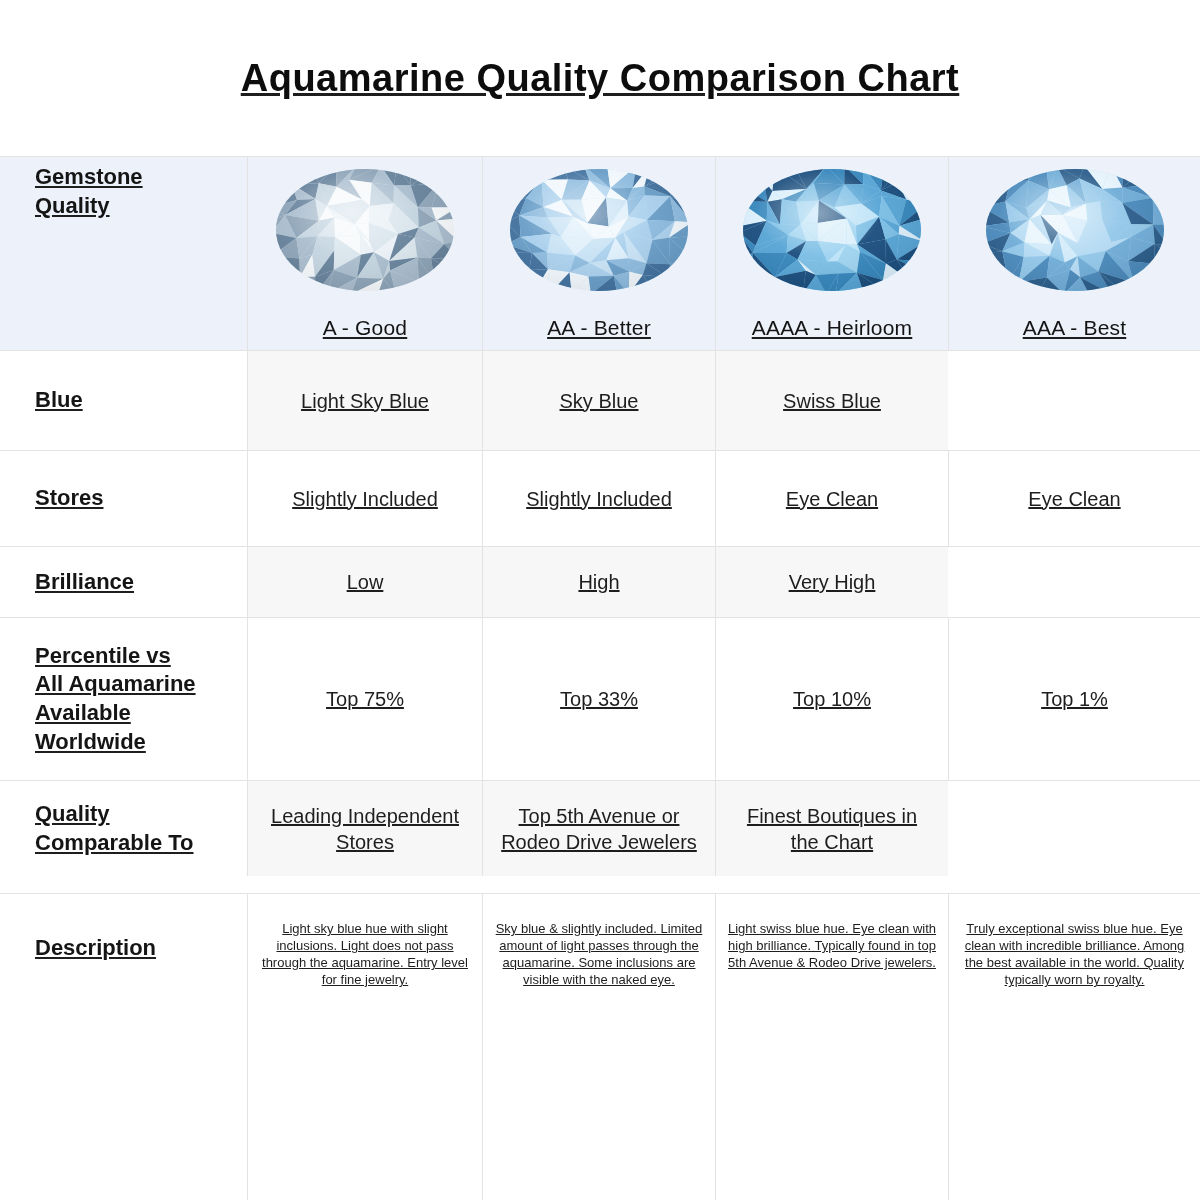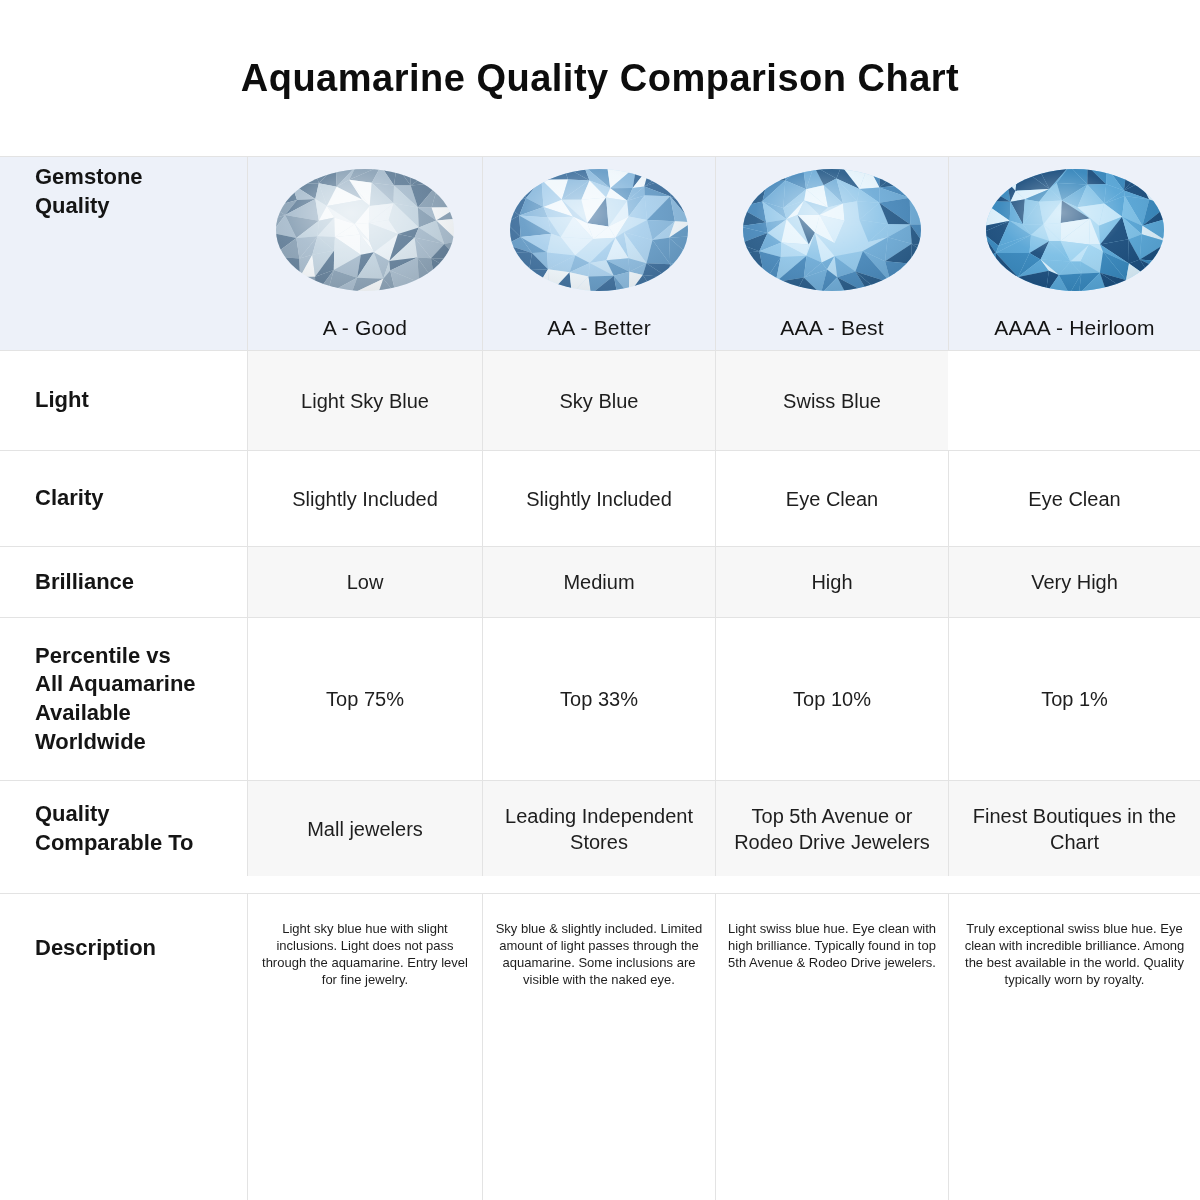--- a/index.html
+++ b/index.html
@@ -10,21 +10,21 @@
     --label-text:#151515;
     --value-text:#1e1e1e;
   }
   *{margin:0;padding:0;box-sizing:border-box;}
   html,body{background:#fff;}
   body{
     width:1200px;height:1200px;overflow:hidden;
     font-family:"Liberation Sans",sans-serif;
     color:var(--value-text);
   }
-  .page{width:1200px;height:1172px;background:#fff;}
+  .page{width:1200px;height:1172px;background:#fff;text-decoration:underline;}
   .title-band{height:156px;display:flex;align-items:center;justify-content:center;}
   .page-title{
     font-size:38px;font-weight:700;letter-spacing:.5px;
     color:var(--title-text);text-align:center;
   }
   .table{width:1200px;}
   .row{
     display:grid;
     grid-template-columns:247px 235px 233px 233px 1fr;
     border-top:1px solid var(--border);
@@ -361,20 +361,165 @@
                 <polygon points="161.6,111.2 186.0,108.7 158.6,128.0" fill="#3e6f9d"></polygon>
                 <polygon points="186.0,108.7 186.0,128.0 158.6,128.0" fill="#3e6f9d"></polygon>
                 <ellipse cx="93" cy="64" rx="89" ry="61" fill="url(#gs22)"></ellipse>
               </g>
             </svg></span>
         <span class="grade-label">AA - Better</span>
       </div>
       <div class="cell value-cell">
         <span class="gem"><svg width="186" height="128" viewBox="0 0 186 128">
               <defs>
+                <clipPath id="gc44">
+                  <ellipse cx="93" cy="64" rx="89" ry="61"></ellipse>
+                </clipPath>
+                <radialGradient id="gs44" cx="0.42" cy="0.36" r="0.78">
+                  <stop offset="0" stop-color="#ffffff" stop-opacity="0.5"></stop>
+                  <stop offset="0.45" stop-color="#ffffff" stop-opacity="0.07"></stop>
+                  <stop offset="1" stop-color="#000000" stop-opacity="0.1"></stop>
+                </radialGradient>
+              </defs>
+              <ellipse cx="93" cy="64" rx="89" ry="61" fill="#9cd2f0"></ellipse>
+              <g clip-path="url(#gc44)">
+                <polygon points="0.0,0.0 26.0,0.0 24.8,15.2" fill="#15497a"></polygon>
+                <polygon points="0.0,0.0 24.8,15.2 0.0,19.8" fill="#15497a"></polygon>
+                <polygon points="26.0,0.0 35.9,0.0 24.8,15.2" fill="#15497a"></polygon>
+                <polygon points="35.9,0.0 33.5,24.9 24.8,15.2" fill="#d9eefa"></polygon>
+                <polygon points="35.9,0.0 55.3,0.0 67.4,22.9" fill="#15497a"></polygon>
+                <polygon points="35.9,0.0 67.4,22.9 33.5,24.9" fill="#15497a"></polygon>
+                <polygon points="55.3,0.0 87.5,0.0 67.4,22.9" fill="#15497a"></polygon>
+                <polygon points="87.5,0.0 74.8,17.1 67.4,22.9" fill="#52a2d4"></polygon>
+                <polygon points="87.5,0.0 105.5,0.0 105.3,18.5" fill="#3183ba"></polygon>
+                <polygon points="87.5,0.0 105.3,18.5 74.8,17.1" fill="#3183ba"></polygon>
+                <polygon points="105.5,0.0 123.9,0.0 124.2,18.3" fill="#3183ba"></polygon>
+                <polygon points="105.5,0.0 124.2,18.3 105.3,18.5" fill="#15497a"></polygon>
+                <polygon points="123.9,0.0 145.1,0.0 141.9,24.4" fill="#3183ba"></polygon>
+                <polygon points="123.9,0.0 141.9,24.4 124.2,18.3" fill="#52a2d4"></polygon>
+                <polygon points="145.1,0.0 163.3,0.0 141.9,24.4" fill="#15497a"></polygon>
+                <polygon points="163.3,0.0 158.7,16.2 141.9,24.4" fill="#15497a"></polygon>
+                <polygon points="163.3,0.0 186.0,0.0 158.7,16.2" fill="#15497a"></polygon>
+                <polygon points="186.0,0.0 186.0,25.3 158.7,16.2" fill="#d9eefa"></polygon>
+                <polygon points="0.0,19.8 24.8,15.2 28.5,35.7" fill="#3183ba"></polygon>
+                <polygon points="0.0,19.8 28.5,35.7 0.0,35.4" fill="#15497a"></polygon>
+                <polygon points="24.8,15.2 33.5,24.9 28.5,35.7" fill="#15497a"></polygon>
+                <polygon points="33.5,24.9 42.9,33.3 28.5,35.7" fill="#d9eefa"></polygon>
+                <polygon points="33.5,24.9 67.4,22.9 42.9,33.3" fill="#d9eefa"></polygon>
+                <polygon points="67.4,22.9 57.1,35.7 42.9,33.3" fill="#3183ba"></polygon>
+                <polygon points="67.4,22.9 74.8,17.1 79.9,34.6" fill="#77bce4"></polygon>
+                <polygon points="67.4,22.9 79.9,34.6 57.1,35.7" fill="#77bce4"></polygon>
+                <polygon points="74.8,17.1 105.3,18.5 79.9,34.6" fill="#3183ba"></polygon>
+                <polygon points="105.3,18.5 95.5,41.2 79.9,34.6" fill="#52a2d4"></polygon>
+                <polygon points="105.3,18.5 124.2,18.3 122.2,37.6" fill="#52a2d4"></polygon>
+                <polygon points="105.3,18.5 122.2,37.6 95.5,41.2" fill="#77bce4"></polygon>
+                <polygon points="124.2,18.3 141.9,24.4 122.2,37.6" fill="#52a2d4"></polygon>
+                <polygon points="141.9,24.4 142.7,30.1 122.2,37.6" fill="#52a2d4"></polygon>
+                <polygon points="141.9,24.4 158.7,16.2 167.3,33.6" fill="#15497a"></polygon>
+                <polygon points="141.9,24.4 167.3,33.6 142.7,30.1" fill="#52a2d4"></polygon>
+                <polygon points="158.7,16.2 186.0,25.3 186.0,39.4" fill="#15497a"></polygon>
+                <polygon points="158.7,16.2 186.0,39.4 167.3,33.6" fill="#d9eefa"></polygon>
+                <polygon points="0.0,35.4 28.5,35.7 27.7,54.8" fill="#3183ba"></polygon>
+                <polygon points="0.0,35.4 27.7,54.8 0.0,60.2" fill="#d9eefa"></polygon>
+                <polygon points="28.5,35.7 42.9,33.3 40.9,58.4" fill="#15497a"></polygon>
+                <polygon points="28.5,35.7 40.9,58.4 27.7,54.8" fill="#52a2d4"></polygon>
+                <polygon points="42.9,33.3 57.1,35.7 40.9,58.4" fill="#77bce4"></polygon>
+                <polygon points="57.1,35.7 61.4,58.2 40.9,58.4" fill="#77bce4"></polygon>
+                <polygon points="57.1,35.7 79.9,34.6 61.4,58.2" fill="#9cd2f0"></polygon>
+                <polygon points="79.9,34.6 78.8,57.0 61.4,58.2" fill="#bce2f7"></polygon>
+                <polygon points="79.9,34.6 95.5,41.2 107.9,52.6" fill="#77bce4"></polygon>
+                <polygon points="79.9,34.6 107.9,52.6 78.8,57.0" fill="#15497a"></polygon>
+                <polygon points="95.5,41.2 122.2,37.6 116.9,59.8" fill="#bce2f7"></polygon>
+                <polygon points="95.5,41.2 116.9,59.8 107.9,52.6" fill="#9cd2f0"></polygon>
+                <polygon points="122.2,37.6 142.7,30.1 140.1,50.7" fill="#52a2d4"></polygon>
+                <polygon points="122.2,37.6 140.1,50.7 116.9,59.8" fill="#bce2f7"></polygon>
+                <polygon points="142.7,30.1 167.3,33.6 160.4,59.8" fill="#52a2d4"></polygon>
+                <polygon points="142.7,30.1 160.4,59.8 140.1,50.7" fill="#77bce4"></polygon>
+                <polygon points="167.3,33.6 186.0,39.4 160.4,59.8" fill="#3183ba"></polygon>
+                <polygon points="186.0,39.4 186.0,52.4 160.4,59.8" fill="#15497a"></polygon>
+                <polygon points="0.0,60.2 27.7,54.8 0.0,66.6" fill="#15497a"></polygon>
+                <polygon points="27.7,54.8 16.5,79.7 0.0,66.6" fill="#15497a"></polygon>
+                <polygon points="27.7,54.8 40.9,58.4 49.0,68.9" fill="#77bce4"></polygon>
+                <polygon points="27.7,54.8 49.0,68.9 16.5,79.7" fill="#52a2d4"></polygon>
+                <polygon points="40.9,58.4 61.4,58.2 49.0,68.9" fill="#77bce4"></polygon>
+                <polygon points="61.4,58.2 67.3,74.9 49.0,68.9" fill="#9cd2f0"></polygon>
+                <polygon points="61.4,58.2 78.8,57.0 78.6,75.0" fill="#bce2f7"></polygon>
+                <polygon points="61.4,58.2 78.6,75.0 67.3,74.9" fill="#bce2f7"></polygon>
+                <polygon points="78.8,57.0 107.9,52.6 78.6,75.0" fill="#d9eefa"></polygon>
+                <polygon points="107.9,52.6 107.1,78.4 78.6,75.0" fill="#d9eefa"></polygon>
+                <polygon points="107.9,52.6 116.9,59.8 118.2,78.4" fill="#9cd2f0"></polygon>
+                <polygon points="107.9,52.6 118.2,78.4 107.1,78.4" fill="#d9eefa"></polygon>
+                <polygon points="116.9,59.8 140.1,50.7 118.2,78.4" fill="#77bce4"></polygon>
+                <polygon points="140.1,50.7 146.5,73.3 118.2,78.4" fill="#15497a"></polygon>
+                <polygon points="140.1,50.7 160.4,59.8 159.7,68.3" fill="#52a2d4"></polygon>
+                <polygon points="140.1,50.7 159.7,68.3 146.5,73.3" fill="#77bce4"></polygon>
+                <polygon points="160.4,59.8 186.0,52.4 186.0,75.9" fill="#52a2d4"></polygon>
+                <polygon points="160.4,59.8 186.0,75.9 159.7,68.3" fill="#d9eefa"></polygon>
+                <polygon points="0.0,66.6 16.5,79.7 13.9,87.1" fill="#3183ba"></polygon>
+                <polygon points="0.0,66.6 13.9,87.1 0.0,92.3" fill="#15497a"></polygon>
+                <polygon points="16.5,79.7 49.0,68.9 13.9,87.1" fill="#52a2d4"></polygon>
+                <polygon points="49.0,68.9 47.5,87.1 13.9,87.1" fill="#52a2d4"></polygon>
+                <polygon points="49.0,68.9 67.3,74.9 47.5,87.1" fill="#77bce4"></polygon>
+                <polygon points="67.3,74.9 58.6,93.6 47.5,87.1" fill="#15497a"></polygon>
+                <polygon points="67.3,74.9 78.6,75.0 88.4,95.4" fill="#77bce4"></polygon>
+                <polygon points="67.3,74.9 88.4,95.4 58.6,93.6" fill="#77bce4"></polygon>
+                <polygon points="78.6,75.0 107.1,78.4 88.4,95.4" fill="#9cd2f0"></polygon>
+                <polygon points="107.1,78.4 98.6,95.4 88.4,95.4" fill="#bce2f7"></polygon>
+                <polygon points="107.1,78.4 118.2,78.4 121.0,85.8" fill="#bce2f7"></polygon>
+                <polygon points="107.1,78.4 121.0,85.8 98.6,95.4" fill="#9cd2f0"></polygon>
+                <polygon points="118.2,78.4 146.5,73.3 147.0,97.6" fill="#15497a"></polygon>
+                <polygon points="118.2,78.4 147.0,97.6 121.0,85.8" fill="#52a2d4"></polygon>
+                <polygon points="146.5,73.3 159.7,68.3 157.8,93.6" fill="#52a2d4"></polygon>
+                <polygon points="146.5,73.3 157.8,93.6 147.0,97.6" fill="#15497a"></polygon>
+                <polygon points="159.7,68.3 186.0,75.9 157.8,93.6" fill="#52a2d4"></polygon>
+                <polygon points="186.0,75.9 186.0,95.8 157.8,93.6" fill="#15497a"></polygon>
+                <polygon points="0.0,92.3 13.9,87.1 13.8,112.6" fill="#3183ba"></polygon>
+                <polygon points="0.0,92.3 13.8,112.6 0.0,110.1" fill="#d9eefa"></polygon>
+                <polygon points="13.9,87.1 47.5,87.1 36.0,110.9" fill="#3183ba"></polygon>
+                <polygon points="13.9,87.1 36.0,110.9 13.8,112.6" fill="#15497a"></polygon>
+                <polygon points="47.5,87.1 58.6,93.6 36.0,110.9" fill="#3183ba"></polygon>
+                <polygon points="58.6,93.6 66.8,104.8 36.0,110.9" fill="#52a2d4"></polygon>
+                <polygon points="58.6,93.6 88.4,95.4 76.9,109.1" fill="#77bce4"></polygon>
+                <polygon points="58.6,93.6 76.9,109.1 66.8,104.8" fill="#d9eefa"></polygon>
+                <polygon points="88.4,95.4 98.6,95.4 99.3,107.5" fill="#77bce4"></polygon>
+                <polygon points="88.4,95.4 99.3,107.5 76.9,109.1" fill="#77bce4"></polygon>
+                <polygon points="98.6,95.4 121.0,85.8 117.9,106.7" fill="#9cd2f0"></polygon>
+                <polygon points="98.6,95.4 117.9,106.7 99.3,107.5" fill="#77bce4"></polygon>
+                <polygon points="121.0,85.8 147.0,97.6 144.0,113.9" fill="#3183ba"></polygon>
+                <polygon points="121.0,85.8 144.0,113.9 117.9,106.7" fill="#3183ba"></polygon>
+                <polygon points="147.0,97.6 157.8,93.6 170.9,114.5" fill="#15497a"></polygon>
+                <polygon points="147.0,97.6 170.9,114.5 144.0,113.9" fill="#d9eefa"></polygon>
+                <polygon points="157.8,93.6 186.0,95.8 186.0,106.8" fill="#3183ba"></polygon>
+                <polygon points="157.8,93.6 186.0,106.8 170.9,114.5" fill="#15497a"></polygon>
+                <polygon points="0.0,110.1 13.8,112.6 0.0,128.0" fill="#15497a"></polygon>
+                <polygon points="13.8,112.6 18.8,128.0 0.0,128.0" fill="#15497a"></polygon>
+                <polygon points="13.8,112.6 36.0,110.9 44.2,128.0" fill="#15497a"></polygon>
+                <polygon points="13.8,112.6 44.2,128.0 18.8,128.0" fill="#15497a"></polygon>
+                <polygon points="36.0,110.9 66.8,104.8 63.8,128.0" fill="#15497a"></polygon>
+                <polygon points="36.0,110.9 63.8,128.0 44.2,128.0" fill="#15497a"></polygon>
+                <polygon points="66.8,104.8 76.9,109.1 63.8,128.0" fill="#15497a"></polygon>
+                <polygon points="76.9,109.1 87.4,128.0 63.8,128.0" fill="#52a2d4"></polygon>
+                <polygon points="76.9,109.1 99.3,107.5 87.4,128.0" fill="#3183ba"></polygon>
+                <polygon points="99.3,107.5 97.0,128.0 87.4,128.0" fill="#3183ba"></polygon>
+                <polygon points="99.3,107.5 117.9,106.7 97.0,128.0" fill="#3183ba"></polygon>
+                <polygon points="117.9,106.7 125.1,128.0 97.0,128.0" fill="#52a2d4"></polygon>
+                <polygon points="117.9,106.7 144.0,113.9 149.8,128.0" fill="#15497a"></polygon>
+                <polygon points="117.9,106.7 149.8,128.0 125.1,128.0" fill="#15497a"></polygon>
+                <polygon points="144.0,113.9 170.9,114.5 170.2,128.0" fill="#15497a"></polygon>
+                <polygon points="144.0,113.9 170.2,128.0 149.8,128.0" fill="#15497a"></polygon>
+                <polygon points="170.9,114.5 186.0,106.8 186.0,128.0" fill="#15497a"></polygon>
+                <polygon points="170.9,114.5 186.0,128.0 170.2,128.0" fill="#15497a"></polygon>
+                <ellipse cx="93" cy="64" rx="89" ry="61" fill="url(#gs44)"></ellipse>
+              </g>
+            </svg></span>
+        <span class="grade-label">AAAA - Heirloom</span>
+      </div>
+      <div class="cell value-cell">
+        <span class="gem"><svg width="186" height="128" viewBox="0 0 186 128">
+              <defs>
                 <clipPath id="gc33">
                   <ellipse cx="93" cy="64" rx="89" ry="61"></ellipse>
                 </clipPath>
                 <radialGradient id="gs33" cx="0.42" cy="0.36" r="0.78">
                   <stop offset="0" stop-color="#ffffff" stop-opacity="0.5"></stop>
                   <stop offset="0.45" stop-color="#ffffff" stop-opacity="0.07"></stop>
                   <stop offset="1" stop-color="#000000" stop-opacity="0.1"></stop>
                 </radialGradient>
               </defs>
               <ellipse cx="93" cy="64" rx="89" ry="61" fill="#b1d9f2"></ellipse>
@@ -503,201 +648,54 @@
                 <polygon points="116.4,105.4 142.6,128.0 130.0,128.0" fill="#265a88"></polygon>
                 <polygon points="151.8,116.7 159.7,104.8 172.8,128.0" fill="#e6f4fc"></polygon>
                 <polygon points="151.8,116.7 172.8,128.0 142.6,128.0" fill="#265a88"></polygon>
                 <polygon points="159.7,104.8 186.0,107.4 172.8,128.0" fill="#265a88"></polygon>
                 <polygon points="186.0,107.4 186.0,128.0 172.8,128.0" fill="#265a88"></polygon>
                 <ellipse cx="93" cy="64" rx="89" ry="61" fill="url(#gs33)"></ellipse>
               </g>
             </svg></span>
         <span class="grade-label">AAA - Best</span>
       </div>
-      <div class="cell value-cell">
-        <span class="gem"><svg width="186" height="128" viewBox="0 0 186 128">
-              <defs>
-                <clipPath id="gc44">
-                  <ellipse cx="93" cy="64" rx="89" ry="61"></ellipse>
-                </clipPath>
-                <radialGradient id="gs44" cx="0.42" cy="0.36" r="0.78">
-                  <stop offset="0" stop-color="#ffffff" stop-opacity="0.5"></stop>
-                  <stop offset="0.45" stop-color="#ffffff" stop-opacity="0.07"></stop>
-                  <stop offset="1" stop-color="#000000" stop-opacity="0.1"></stop>
-                </radialGradient>
-              </defs>
-              <ellipse cx="93" cy="64" rx="89" ry="61" fill="#9cd2f0"></ellipse>
-              <g clip-path="url(#gc44)">
-                <polygon points="0.0,0.0 26.0,0.0 24.8,15.2" fill="#15497a"></polygon>
-                <polygon points="0.0,0.0 24.8,15.2 0.0,19.8" fill="#15497a"></polygon>
-                <polygon points="26.0,0.0 35.9,0.0 24.8,15.2" fill="#15497a"></polygon>
-                <polygon points="35.9,0.0 33.5,24.9 24.8,15.2" fill="#d9eefa"></polygon>
-                <polygon points="35.9,0.0 55.3,0.0 67.4,22.9" fill="#15497a"></polygon>
-                <polygon points="35.9,0.0 67.4,22.9 33.5,24.9" fill="#15497a"></polygon>
-                <polygon points="55.3,0.0 87.5,0.0 67.4,22.9" fill="#15497a"></polygon>
-                <polygon points="87.5,0.0 74.8,17.1 67.4,22.9" fill="#52a2d4"></polygon>
-                <polygon points="87.5,0.0 105.5,0.0 105.3,18.5" fill="#3183ba"></polygon>
-                <polygon points="87.5,0.0 105.3,18.5 74.8,17.1" fill="#3183ba"></polygon>
-                <polygon points="105.5,0.0 123.9,0.0 124.2,18.3" fill="#3183ba"></polygon>
-                <polygon points="105.5,0.0 124.2,18.3 105.3,18.5" fill="#15497a"></polygon>
-                <polygon points="123.9,0.0 145.1,0.0 141.9,24.4" fill="#3183ba"></polygon>
-                <polygon points="123.9,0.0 141.9,24.4 124.2,18.3" fill="#52a2d4"></polygon>
-                <polygon points="145.1,0.0 163.3,0.0 141.9,24.4" fill="#15497a"></polygon>
-                <polygon points="163.3,0.0 158.7,16.2 141.9,24.4" fill="#15497a"></polygon>
-                <polygon points="163.3,0.0 186.0,0.0 158.7,16.2" fill="#15497a"></polygon>
-                <polygon points="186.0,0.0 186.0,25.3 158.7,16.2" fill="#d9eefa"></polygon>
-                <polygon points="0.0,19.8 24.8,15.2 28.5,35.7" fill="#3183ba"></polygon>
-                <polygon points="0.0,19.8 28.5,35.7 0.0,35.4" fill="#15497a"></polygon>
-                <polygon points="24.8,15.2 33.5,24.9 28.5,35.7" fill="#15497a"></polygon>
-                <polygon points="33.5,24.9 42.9,33.3 28.5,35.7" fill="#d9eefa"></polygon>
-                <polygon points="33.5,24.9 67.4,22.9 42.9,33.3" fill="#d9eefa"></polygon>
-                <polygon points="67.4,22.9 57.1,35.7 42.9,33.3" fill="#3183ba"></polygon>
-                <polygon points="67.4,22.9 74.8,17.1 79.9,34.6" fill="#77bce4"></polygon>
-                <polygon points="67.4,22.9 79.9,34.6 57.1,35.7" fill="#77bce4"></polygon>
-                <polygon points="74.8,17.1 105.3,18.5 79.9,34.6" fill="#3183ba"></polygon>
-                <polygon points="105.3,18.5 95.5,41.2 79.9,34.6" fill="#52a2d4"></polygon>
-                <polygon points="105.3,18.5 124.2,18.3 122.2,37.6" fill="#52a2d4"></polygon>
-                <polygon points="105.3,18.5 122.2,37.6 95.5,41.2" fill="#77bce4"></polygon>
-                <polygon points="124.2,18.3 141.9,24.4 122.2,37.6" fill="#52a2d4"></polygon>
-                <polygon points="141.9,24.4 142.7,30.1 122.2,37.6" fill="#52a2d4"></polygon>
-                <polygon points="141.9,24.4 158.7,16.2 167.3,33.6" fill="#15497a"></polygon>
-                <polygon points="141.9,24.4 167.3,33.6 142.7,30.1" fill="#52a2d4"></polygon>
-                <polygon points="158.7,16.2 186.0,25.3 186.0,39.4" fill="#15497a"></polygon>
-                <polygon points="158.7,16.2 186.0,39.4 167.3,33.6" fill="#d9eefa"></polygon>
-                <polygon points="0.0,35.4 28.5,35.7 27.7,54.8" fill="#3183ba"></polygon>
-                <polygon points="0.0,35.4 27.7,54.8 0.0,60.2" fill="#d9eefa"></polygon>
-                <polygon points="28.5,35.7 42.9,33.3 40.9,58.4" fill="#15497a"></polygon>
-                <polygon points="28.5,35.7 40.9,58.4 27.7,54.8" fill="#52a2d4"></polygon>
-                <polygon points="42.9,33.3 57.1,35.7 40.9,58.4" fill="#77bce4"></polygon>
-                <polygon points="57.1,35.7 61.4,58.2 40.9,58.4" fill="#77bce4"></polygon>
-                <polygon points="57.1,35.7 79.9,34.6 61.4,58.2" fill="#9cd2f0"></polygon>
-                <polygon points="79.9,34.6 78.8,57.0 61.4,58.2" fill="#bce2f7"></polygon>
-                <polygon points="79.9,34.6 95.5,41.2 107.9,52.6" fill="#77bce4"></polygon>
-                <polygon points="79.9,34.6 107.9,52.6 78.8,57.0" fill="#15497a"></polygon>
-                <polygon points="95.5,41.2 122.2,37.6 116.9,59.8" fill="#bce2f7"></polygon>
-                <polygon points="95.5,41.2 116.9,59.8 107.9,52.6" fill="#9cd2f0"></polygon>
-                <polygon points="122.2,37.6 142.7,30.1 140.1,50.7" fill="#52a2d4"></polygon>
-                <polygon points="122.2,37.6 140.1,50.7 116.9,59.8" fill="#bce2f7"></polygon>
-                <polygon points="142.7,30.1 167.3,33.6 160.4,59.8" fill="#52a2d4"></polygon>
-                <polygon points="142.7,30.1 160.4,59.8 140.1,50.7" fill="#77bce4"></polygon>
-                <polygon points="167.3,33.6 186.0,39.4 160.4,59.8" fill="#3183ba"></polygon>
-                <polygon points="186.0,39.4 186.0,52.4 160.4,59.8" fill="#15497a"></polygon>
-                <polygon points="0.0,60.2 27.7,54.8 0.0,66.6" fill="#15497a"></polygon>
-                <polygon points="27.7,54.8 16.5,79.7 0.0,66.6" fill="#15497a"></polygon>
-                <polygon points="27.7,54.8 40.9,58.4 49.0,68.9" fill="#77bce4"></polygon>
-                <polygon points="27.7,54.8 49.0,68.9 16.5,79.7" fill="#52a2d4"></polygon>
-                <polygon points="40.9,58.4 61.4,58.2 49.0,68.9" fill="#77bce4"></polygon>
-                <polygon points="61.4,58.2 67.3,74.9 49.0,68.9" fill="#9cd2f0"></polygon>
-                <polygon points="61.4,58.2 78.8,57.0 78.6,75.0" fill="#bce2f7"></polygon>
-                <polygon points="61.4,58.2 78.6,75.0 67.3,74.9" fill="#bce2f7"></polygon>
-                <polygon points="78.8,57.0 107.9,52.6 78.6,75.0" fill="#d9eefa"></polygon>
-                <polygon points="107.9,52.6 107.1,78.4 78.6,75.0" fill="#d9eefa"></polygon>
-                <polygon points="107.9,52.6 116.9,59.8 118.2,78.4" fill="#9cd2f0"></polygon>
-                <polygon points="107.9,52.6 118.2,78.4 107.1,78.4" fill="#d9eefa"></polygon>
-                <polygon points="116.9,59.8 140.1,50.7 118.2,78.4" fill="#77bce4"></polygon>
-                <polygon points="140.1,50.7 146.5,73.3 118.2,78.4" fill="#15497a"></polygon>
-                <polygon points="140.1,50.7 160.4,59.8 159.7,68.3" fill="#52a2d4"></polygon>
-                <polygon points="140.1,50.7 159.7,68.3 146.5,73.3" fill="#77bce4"></polygon>
-                <polygon points="160.4,59.8 186.0,52.4 186.0,75.9" fill="#52a2d4"></polygon>
-                <polygon points="160.4,59.8 186.0,75.9 159.7,68.3" fill="#d9eefa"></polygon>
-                <polygon points="0.0,66.6 16.5,79.7 13.9,87.1" fill="#3183ba"></polygon>
-                <polygon points="0.0,66.6 13.9,87.1 0.0,92.3" fill="#15497a"></polygon>
-                <polygon points="16.5,79.7 49.0,68.9 13.9,87.1" fill="#52a2d4"></polygon>
-                <polygon points="49.0,68.9 47.5,87.1 13.9,87.1" fill="#52a2d4"></polygon>
-                <polygon points="49.0,68.9 67.3,74.9 47.5,87.1" fill="#77bce4"></polygon>
-                <polygon points="67.3,74.9 58.6,93.6 47.5,87.1" fill="#15497a"></polygon>
-                <polygon points="67.3,74.9 78.6,75.0 88.4,95.4" fill="#77bce4"></polygon>
-                <polygon points="67.3,74.9 88.4,95.4 58.6,93.6" fill="#77bce4"></polygon>
-                <polygon points="78.6,75.0 107.1,78.4 88.4,95.4" fill="#9cd2f0"></polygon>
-                <polygon points="107.1,78.4 98.6,95.4 88.4,95.4" fill="#bce2f7"></polygon>
-                <polygon points="107.1,78.4 118.2,78.4 121.0,85.8" fill="#bce2f7"></polygon>
-                <polygon points="107.1,78.4 121.0,85.8 98.6,95.4" fill="#9cd2f0"></polygon>
-                <polygon points="118.2,78.4 146.5,73.3 147.0,97.6" fill="#15497a"></polygon>
-                <polygon points="118.2,78.4 147.0,97.6 121.0,85.8" fill="#52a2d4"></polygon>
-                <polygon points="146.5,73.3 159.7,68.3 157.8,93.6" fill="#52a2d4"></polygon>
-                <polygon points="146.5,73.3 157.8,93.6 147.0,97.6" fill="#15497a"></polygon>
-                <polygon points="159.7,68.3 186.0,75.9 157.8,93.6" fill="#52a2d4"></polygon>
-                <polygon points="186.0,75.9 186.0,95.8 157.8,93.6" fill="#15497a"></polygon>
-                <polygon points="0.0,92.3 13.9,87.1 13.8,112.6" fill="#3183ba"></polygon>
-                <polygon points="0.0,92.3 13.8,112.6 0.0,110.1" fill="#d9eefa"></polygon>
-                <polygon points="13.9,87.1 47.5,87.1 36.0,110.9" fill="#3183ba"></polygon>
-                <polygon points="13.9,87.1 36.0,110.9 13.8,112.6" fill="#15497a"></polygon>
-                <polygon points="47.5,87.1 58.6,93.6 36.0,110.9" fill="#3183ba"></polygon>
-                <polygon points="58.6,93.6 66.8,104.8 36.0,110.9" fill="#52a2d4"></polygon>
-                <polygon points="58.6,93.6 88.4,95.4 76.9,109.1" fill="#77bce4"></polygon>
-                <polygon points="58.6,93.6 76.9,109.1 66.8,104.8" fill="#d9eefa"></polygon>
-                <polygon points="88.4,95.4 98.6,95.4 99.3,107.5" fill="#77bce4"></polygon>
-                <polygon points="88.4,95.4 99.3,107.5 76.9,109.1" fill="#77bce4"></polygon>
-                <polygon points="98.6,95.4 121.0,85.8 117.9,106.7" fill="#9cd2f0"></polygon>
-                <polygon points="98.6,95.4 117.9,106.7 99.3,107.5" fill="#77bce4"></polygon>
-                <polygon points="121.0,85.8 147.0,97.6 144.0,113.9" fill="#3183ba"></polygon>
-                <polygon points="121.0,85.8 144.0,113.9 117.9,106.7" fill="#3183ba"></polygon>
-                <polygon points="147.0,97.6 157.8,93.6 170.9,114.5" fill="#15497a"></polygon>
-                <polygon points="147.0,97.6 170.9,114.5 144.0,113.9" fill="#d9eefa"></polygon>
-                <polygon points="157.8,93.6 186.0,95.8 186.0,106.8" fill="#3183ba"></polygon>
-                <polygon points="157.8,93.6 186.0,106.8 170.9,114.5" fill="#15497a"></polygon>
-                <polygon points="0.0,110.1 13.8,112.6 0.0,128.0" fill="#15497a"></polygon>
-                <polygon points="13.8,112.6 18.8,128.0 0.0,128.0" fill="#15497a"></polygon>
-                <polygon points="13.8,112.6 36.0,110.9 44.2,128.0" fill="#15497a"></polygon>
-                <polygon points="13.8,112.6 44.2,128.0 18.8,128.0" fill="#15497a"></polygon>
-                <polygon points="36.0,110.9 66.8,104.8 63.8,128.0" fill="#15497a"></polygon>
-                <polygon points="36.0,110.9 63.8,128.0 44.2,128.0" fill="#15497a"></polygon>
-                <polygon points="66.8,104.8 76.9,109.1 63.8,128.0" fill="#15497a"></polygon>
-                <polygon points="76.9,109.1 87.4,128.0 63.8,128.0" fill="#52a2d4"></polygon>
-                <polygon points="76.9,109.1 99.3,107.5 87.4,128.0" fill="#3183ba"></polygon>
-                <polygon points="99.3,107.5 97.0,128.0 87.4,128.0" fill="#3183ba"></polygon>
-                <polygon points="99.3,107.5 117.9,106.7 97.0,128.0" fill="#3183ba"></polygon>
-                <polygon points="117.9,106.7 125.1,128.0 97.0,128.0" fill="#52a2d4"></polygon>
-                <polygon points="117.9,106.7 144.0,113.9 149.8,128.0" fill="#15497a"></polygon>
-                <polygon points="117.9,106.7 149.8,128.0 125.1,128.0" fill="#15497a"></polygon>
-                <polygon points="144.0,113.9 170.9,114.5 170.2,128.0" fill="#15497a"></polygon>
-                <polygon points="144.0,113.9 170.2,128.0 149.8,128.0" fill="#15497a"></polygon>
-                <polygon points="170.9,114.5 186.0,106.8 186.0,128.0" fill="#15497a"></polygon>
-                <polygon points="170.9,114.5 186.0,128.0 170.2,128.0" fill="#15497a"></polygon>
-                <ellipse cx="93" cy="64" rx="89" ry="61" fill="url(#gs44)"></ellipse>
-              </g>
-            </svg></span>
-        <span class="grade-label">AAAA - Heirloom</span>
-      </div>
     </div>
 
     <div class="row row-color">
-      <div class="cell label-cell">Light</div>
+      <div class="cell label-cell">Blue</div>
       <div class="cell value-cell">Light Sky Blue</div>
       <div class="cell value-cell">Sky Blue</div>
       <div class="cell value-cell">Swiss Blue</div>
     </div>
 
     <div class="row row-clarity">
-      <div class="cell label-cell">Clarity</div>
+      <div class="cell label-cell">Stores</div>
       <div class="cell value-cell">Slightly Included</div>
       <div class="cell value-cell">Slightly Included</div>
       <div class="cell value-cell">Eye Clean</div>
       <div class="cell value-cell">Eye Clean</div>
     </div>
 
     <div class="row row-brilliance">
       <div class="cell label-cell">Brilliance</div>
       <div class="cell value-cell">Low</div>
-      <div class="cell value-cell">Medium</div>
       <div class="cell value-cell">High</div>
       <div class="cell value-cell">Very High</div>
     </div>
 
     <div class="row row-percentile">
       <div class="cell label-cell">Percentile vs All Aquamarine Available Worldwide</div>
       <div class="cell value-cell">Top 75%</div>
       <div class="cell value-cell">Top 33%</div>
       <div class="cell value-cell">Top 10%</div>
       <div class="cell value-cell">Top 1%</div>
     </div>
 
     <div class="row row-quality">
       <div class="cell label-cell">Quality Comparable To</div>
-      <div class="cell value-cell">Mall jewelers</div>
       <div class="cell value-cell">Leading Independent Stores</div>
       <div class="cell value-cell">Top 5th Avenue or Rodeo Drive Jewelers</div>
       <div class="cell value-cell">Finest Boutiques in the Chart</div>
     </div>
 
     <div class="row row-description">
       <div class="cell label-cell">Description</div>
       <div class="cell value-cell">Light sky blue hue with slight inclusions. Light does not pass through the aquamarine. Entry level for fine jewelry.</div>
       <div class="cell value-cell">Sky blue &amp; slightly included. Limited amount of light passes through the aquamarine. Some inclusions are visible with the naked eye.</div>
       <div class="cell value-cell">Light swiss blue hue. Eye clean with high brilliance. Typically found in top 5th Avenue &amp; Rodeo Drive jewelers.</div>

